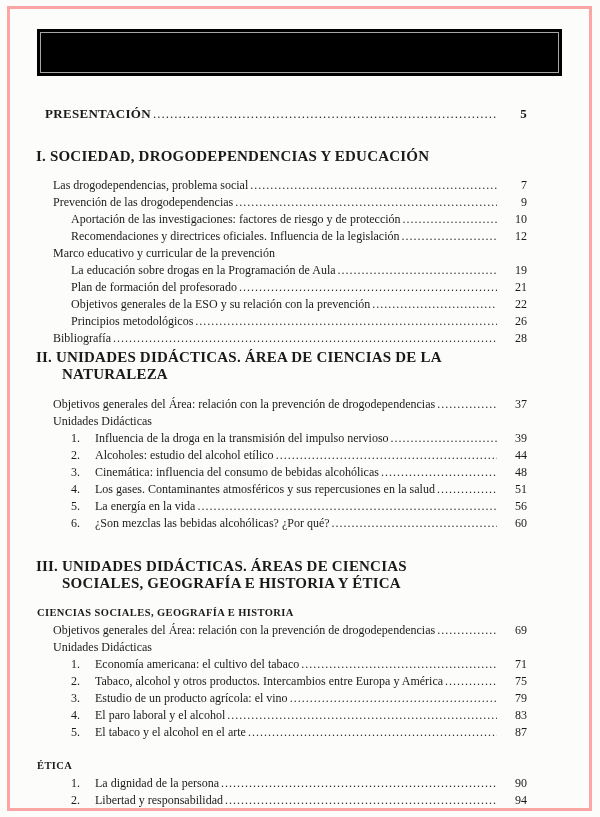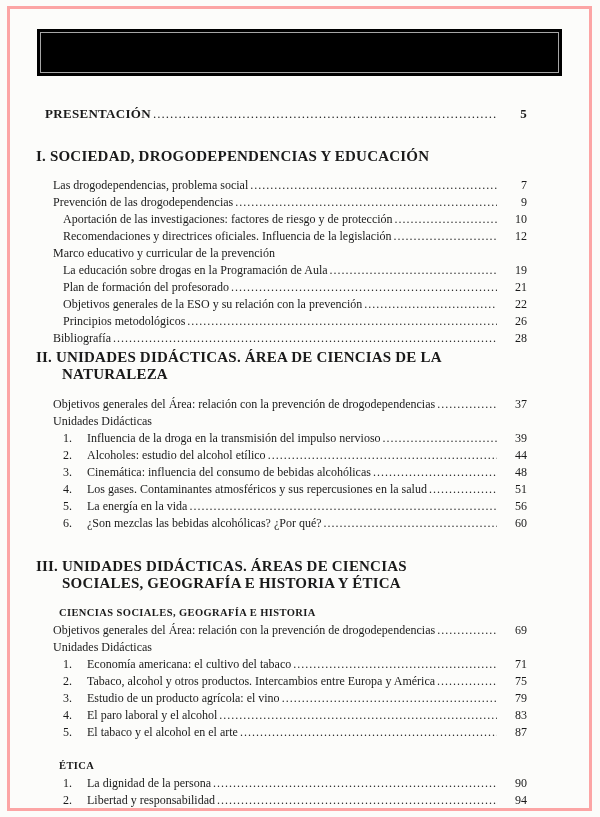--- a/index.html
+++ b/index.html
@@ -36,21 +36,21 @@
   .content{
     padding:0 62px 0 26px;
     font-size:12px;
   }
   .row{
     display:flex;
     align-items:baseline;
     line-height:17px;
   }
   .ind0{margin-left:17px;}
-  .ind1{margin-left:27px;}
+  .ind1{margin-left:35px;}
   .b{font-weight:normal;}
   .txt{white-space:nowrap;}
   .num{flex:0 0 24px;white-space:nowrap;}
   .dots{
     flex:1 1 0;
     min-width:6px;
     overflow:hidden;
     white-space:nowrap;
     padding-left:2px;
   }
@@ -79,21 +79,21 @@
   .h1{margin-top:26px;}
   .h2{margin-top:2px;}
   .h3{margin-top:26px;}
   .entries1{margin-top:12px;}
   .entries2{margin-top:13px;}
   .sub-heading{
     font-weight:bold;
     font-size:10.5px;
     line-height:13px;
     letter-spacing:.4px;
-    margin-left:23px;
+    margin-left:1px;
   }
   .sh1{margin-top:14px;}
   .sh2{margin-top:18px;}
   .entries3{margin-top:3px;}
   .entries4{margin-top:3px;}
 </style>
 </head>
 <body>
 
 <div class="page">

